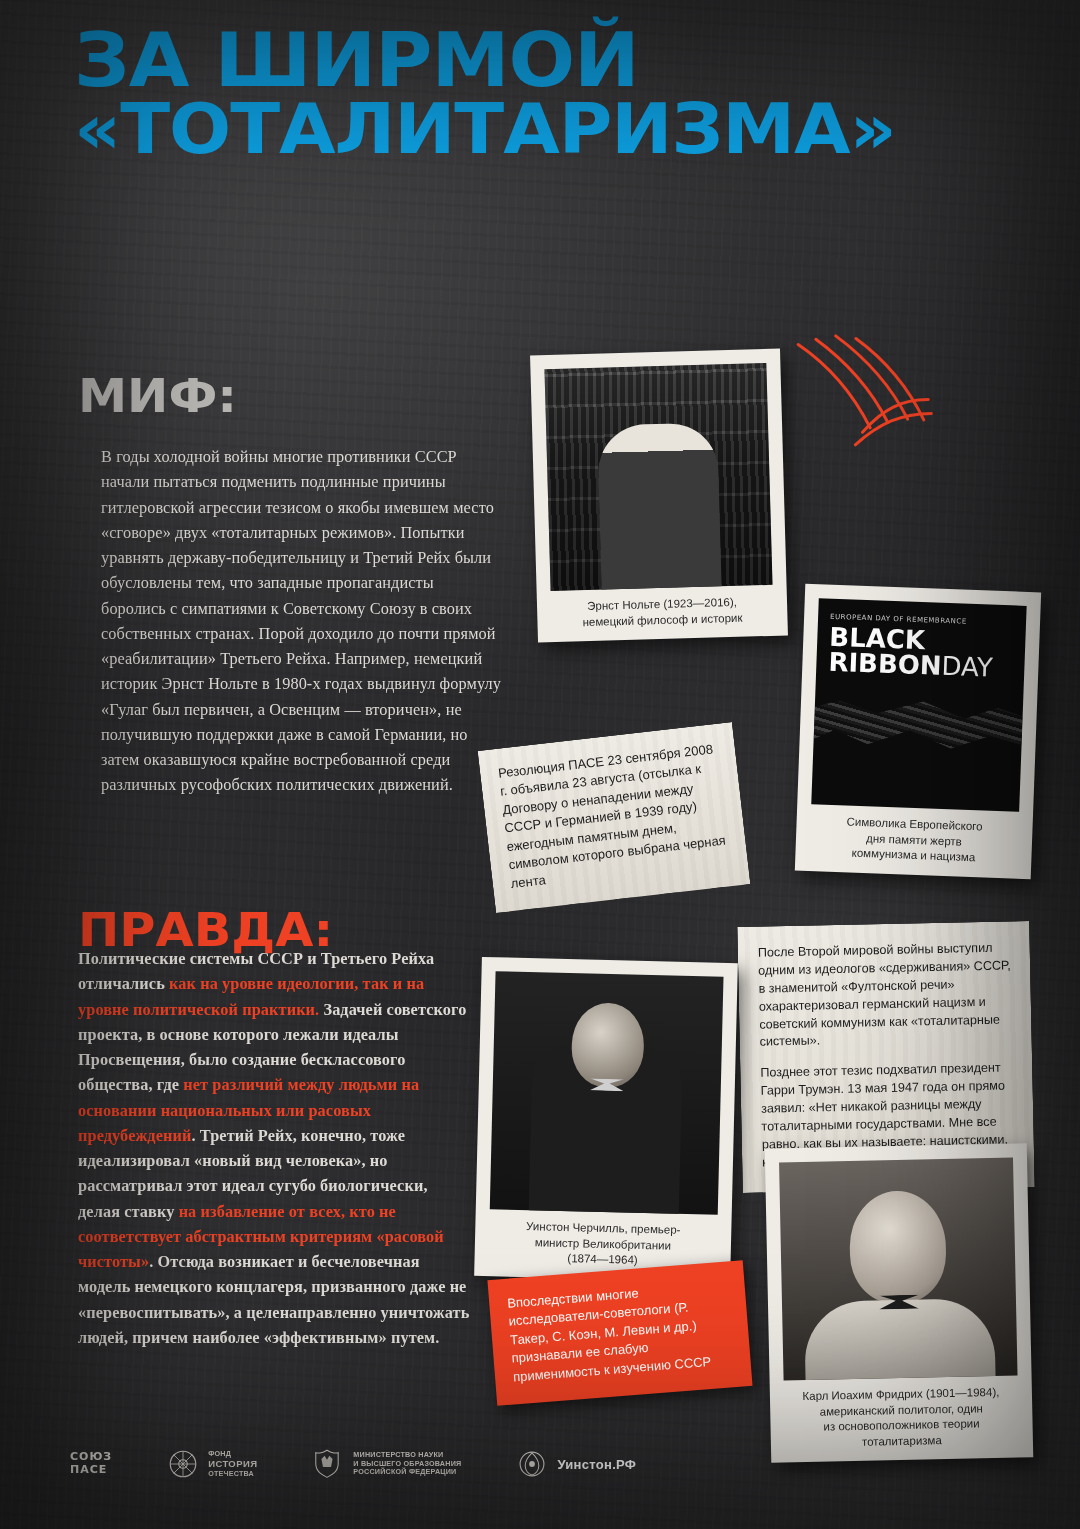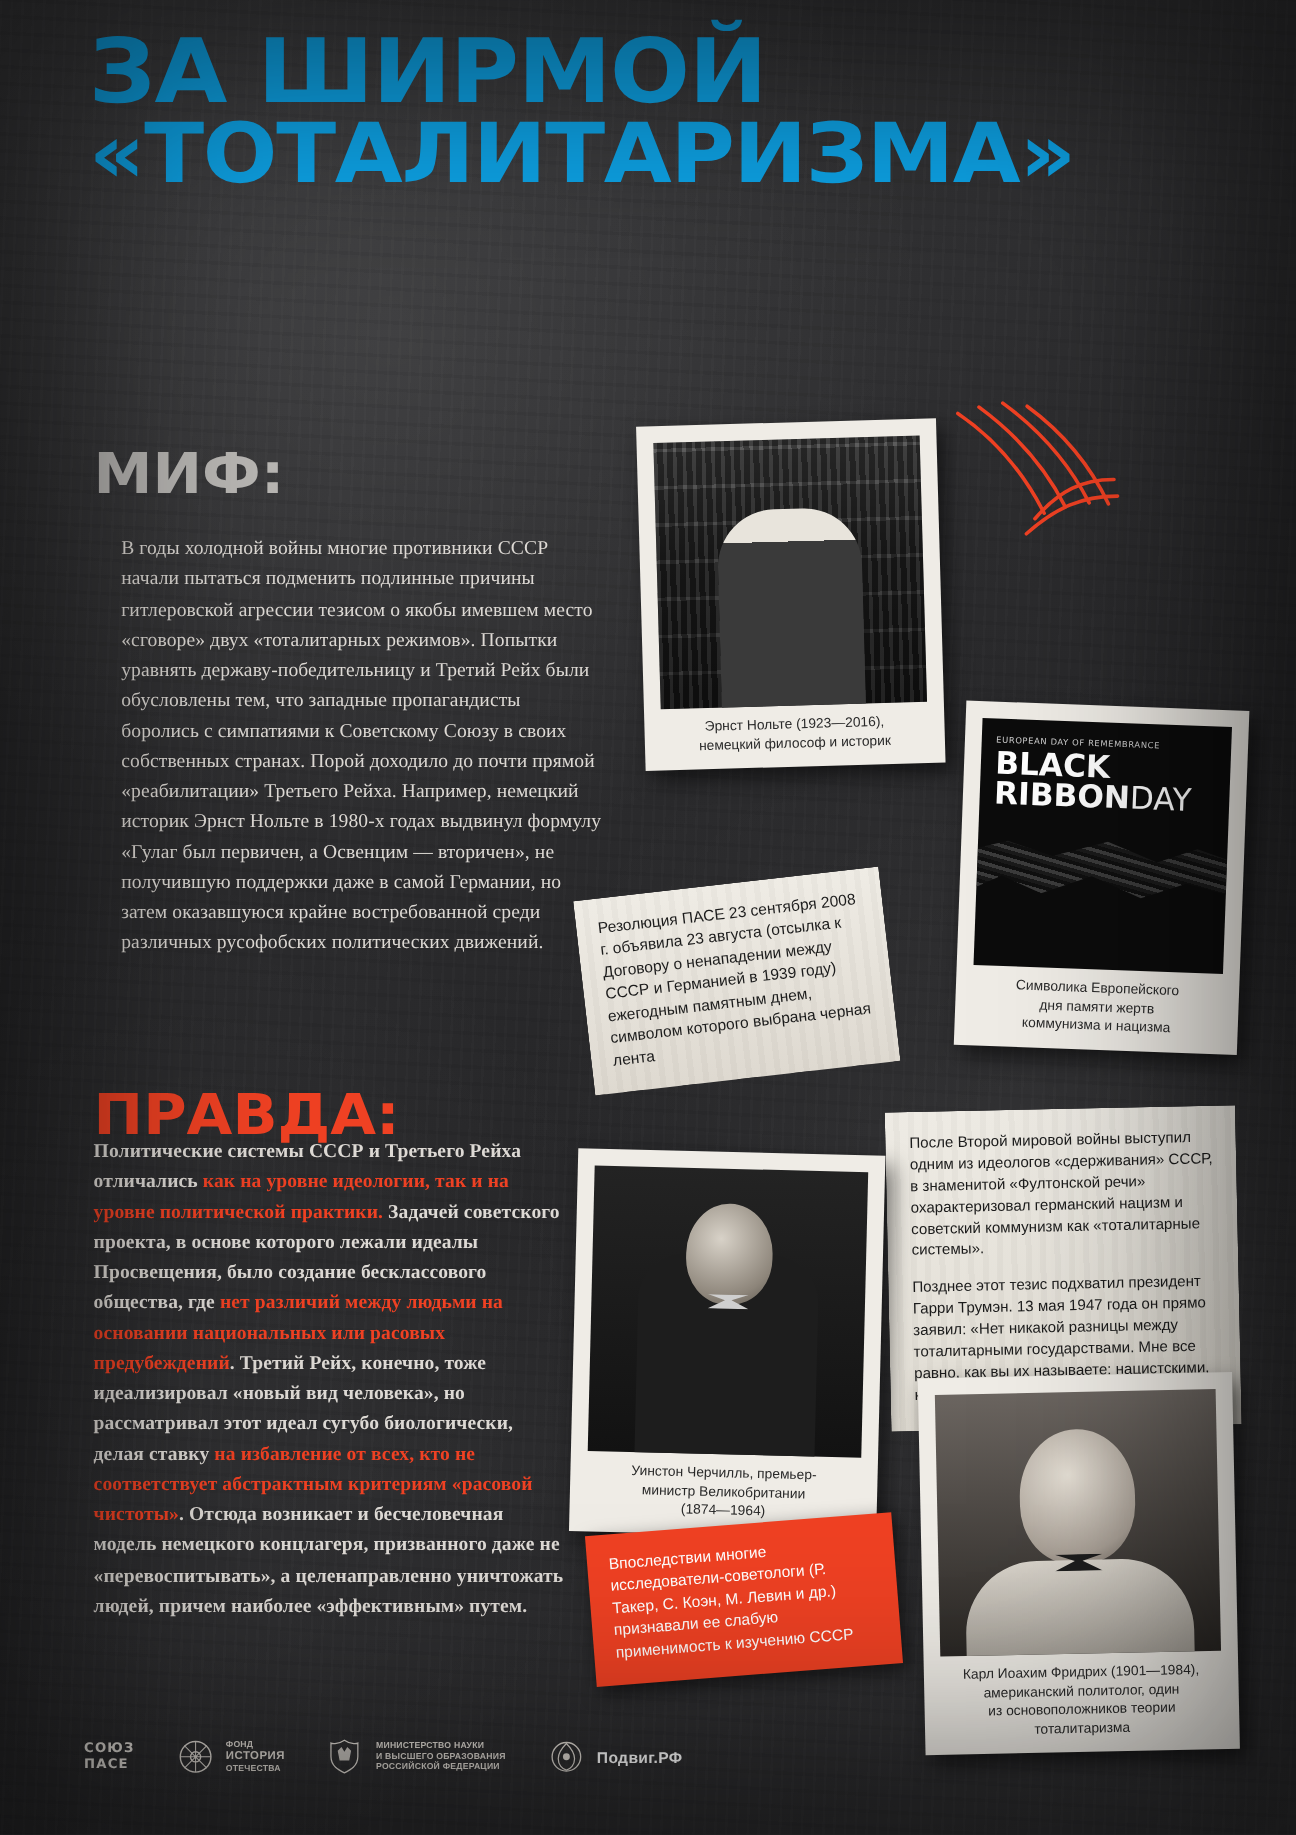--- a/index.html
+++ b/index.html
@@ -190,21 +190,21 @@
     transform: rotate(-4.5deg);
     background: #ef4123; color: #fff;
     font-size: 13px; line-height: 1.42;
     box-shadow: 4px 6px 16px rgba(0,0,0,0.55);
   }
 
   
   #scribble { position:absolute; left: 790px; top: 332px; width: 150px; height: 130px; transform: rotate(-4deg); }
 
   
-  .footer { position: absolute; left: 70px; bottom: 48px; display: flex; align-items: center; gap: 34px; }
+  .footer { position: absolute; left: 70px; bottom: 48px; display: flex; align-items: center; gap: 54px; }
   .logo { display:flex; align-items:center; gap:8px; color:#e7e3dd; }
   .logo .mark { width: 34px; height: 34px; position: relative; }
   .logo .txt { font-size: 7.2px; line-height: 1.2; letter-spacing: .2px; text-transform: uppercase; color:#ded9d2;font-weight:bold; }
   .logo .txt b { display:block; font-size: 9.5px; letter-spacing: .4px; text-align: center; }
   #logo-soyuz .glyph { font-family:"DejaVu Sans", sans-serif; font-weight:700; font-size:11px; line-height:1.15; color:#e9e5df; letter-spacing:1px; }
   .podvig { color:#fff; font-size:13px; font-weight:700; letter-spacing:.3px; }
 </style>
 </head>
 <body>
 
@@ -342,18 +342,18 @@
   </div>
 
   <div class="logo">
     <div class="mark">
       <svg viewBox="0 0 40 40" width="34" height="34">
         <circle cx="20" cy="20" r="14" fill="none" stroke="#ddd8d1" stroke-width="1.3"></circle>
         <path d="M20 7 c5 5 8 10 8 15 c0 6 -4 10 -8 11 c-4 -1 -8 -5 -8 -11 c0 -5 3 -10 8 -15z" fill="none" stroke="#ddd8d1" stroke-width="1.2"></path>
         <circle cx="20" cy="20" r="3.4" fill="#ddd8d1"></circle>
       </svg>
     </div>
-    <span class="podvig">Подвиг.РФ</span>
+    <span class="podvig">Уинстон.РФ</span>
   </div>
 
 </div>
 
 <div class="vignette"></div>
 
 </body></html>

